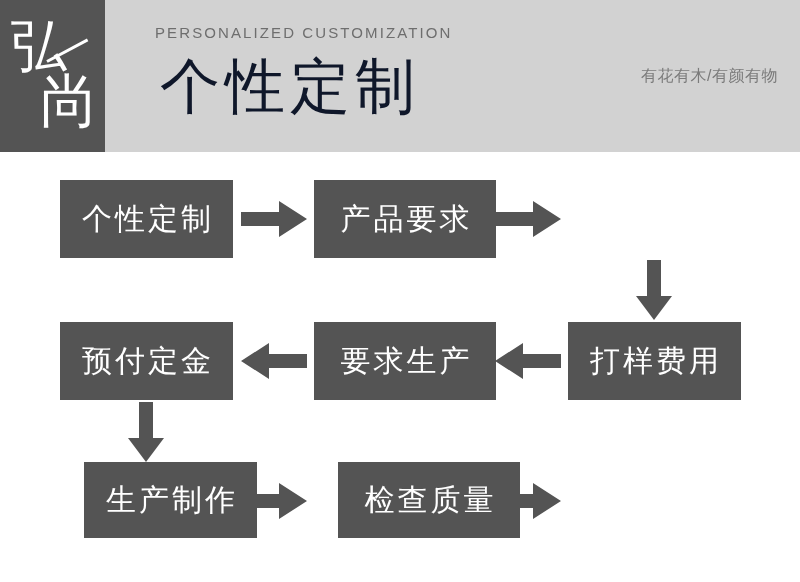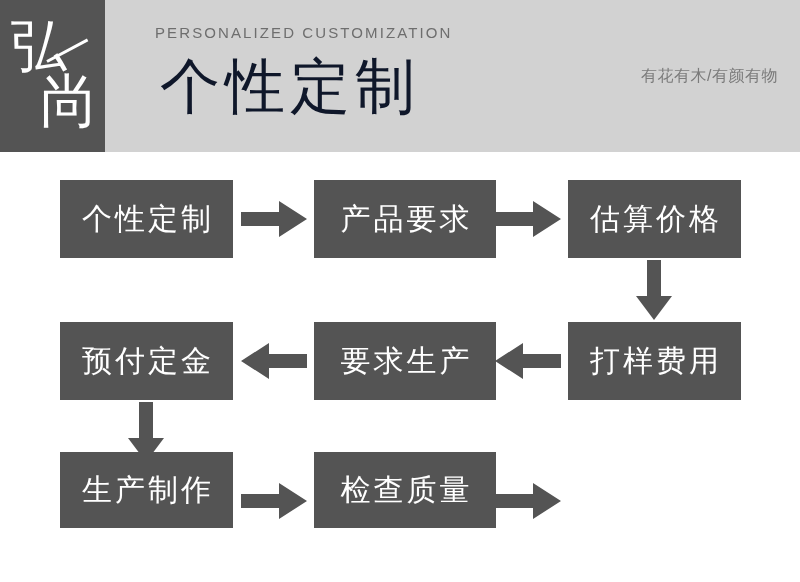--- a/index.html
+++ b/index.html
@@ -115,21 +115,21 @@
     letter-spacing: 3px;
     font-weight: 400;
     text-indent: 3px;
     white-space: nowrap;
     box-sizing: border-box;
   }
 
   
   .r1 { top: 28px;  height: 78px; }
   .r2 { top: 170px; height: 78px; }
-  .r3 { top: 300px; height: 76px; }
+  .r3 { top: 310px; height: 76px; margin-left: 24px; }
 
   .c1 { left: 60px;  width: 173px; }
   .c2 { left: 314px; width: 182px; }
   .c3 { left: 568px; width: 173px; }
 
   
   .arrow-h {
     position: absolute;
     width: 66px;
     height: 40px;
@@ -168,21 +168,20 @@
 
   <div class="header-title">个性定制</div>
 
   <div class="header-tagline">有花有木/有颜有物</div>
 </div>
 
 <div class="flow">
 
   <div class="node r1 c1">个性定制</div>
   <div class="node r1 c2">产品要求</div>
-  <div class="node r1 c3">估算价格</div>
 
   <div class="arrow-h ah-r1-a">
     <svg width="66" height="40" viewBox="0 0 66 40">
       <polygon points="0,13 38,13 38,2 66,20 38,38 38,27 0,27" fill="#545454"></polygon>
     </svg>
   </div>
   <div class="arrow-h ah-r1-b">
     <svg width="66" height="40" viewBox="0 0 66 40">
       <polygon points="0,13 38,13 38,2 66,20 38,38 38,27 0,27" fill="#545454"></polygon>
     </svg>

